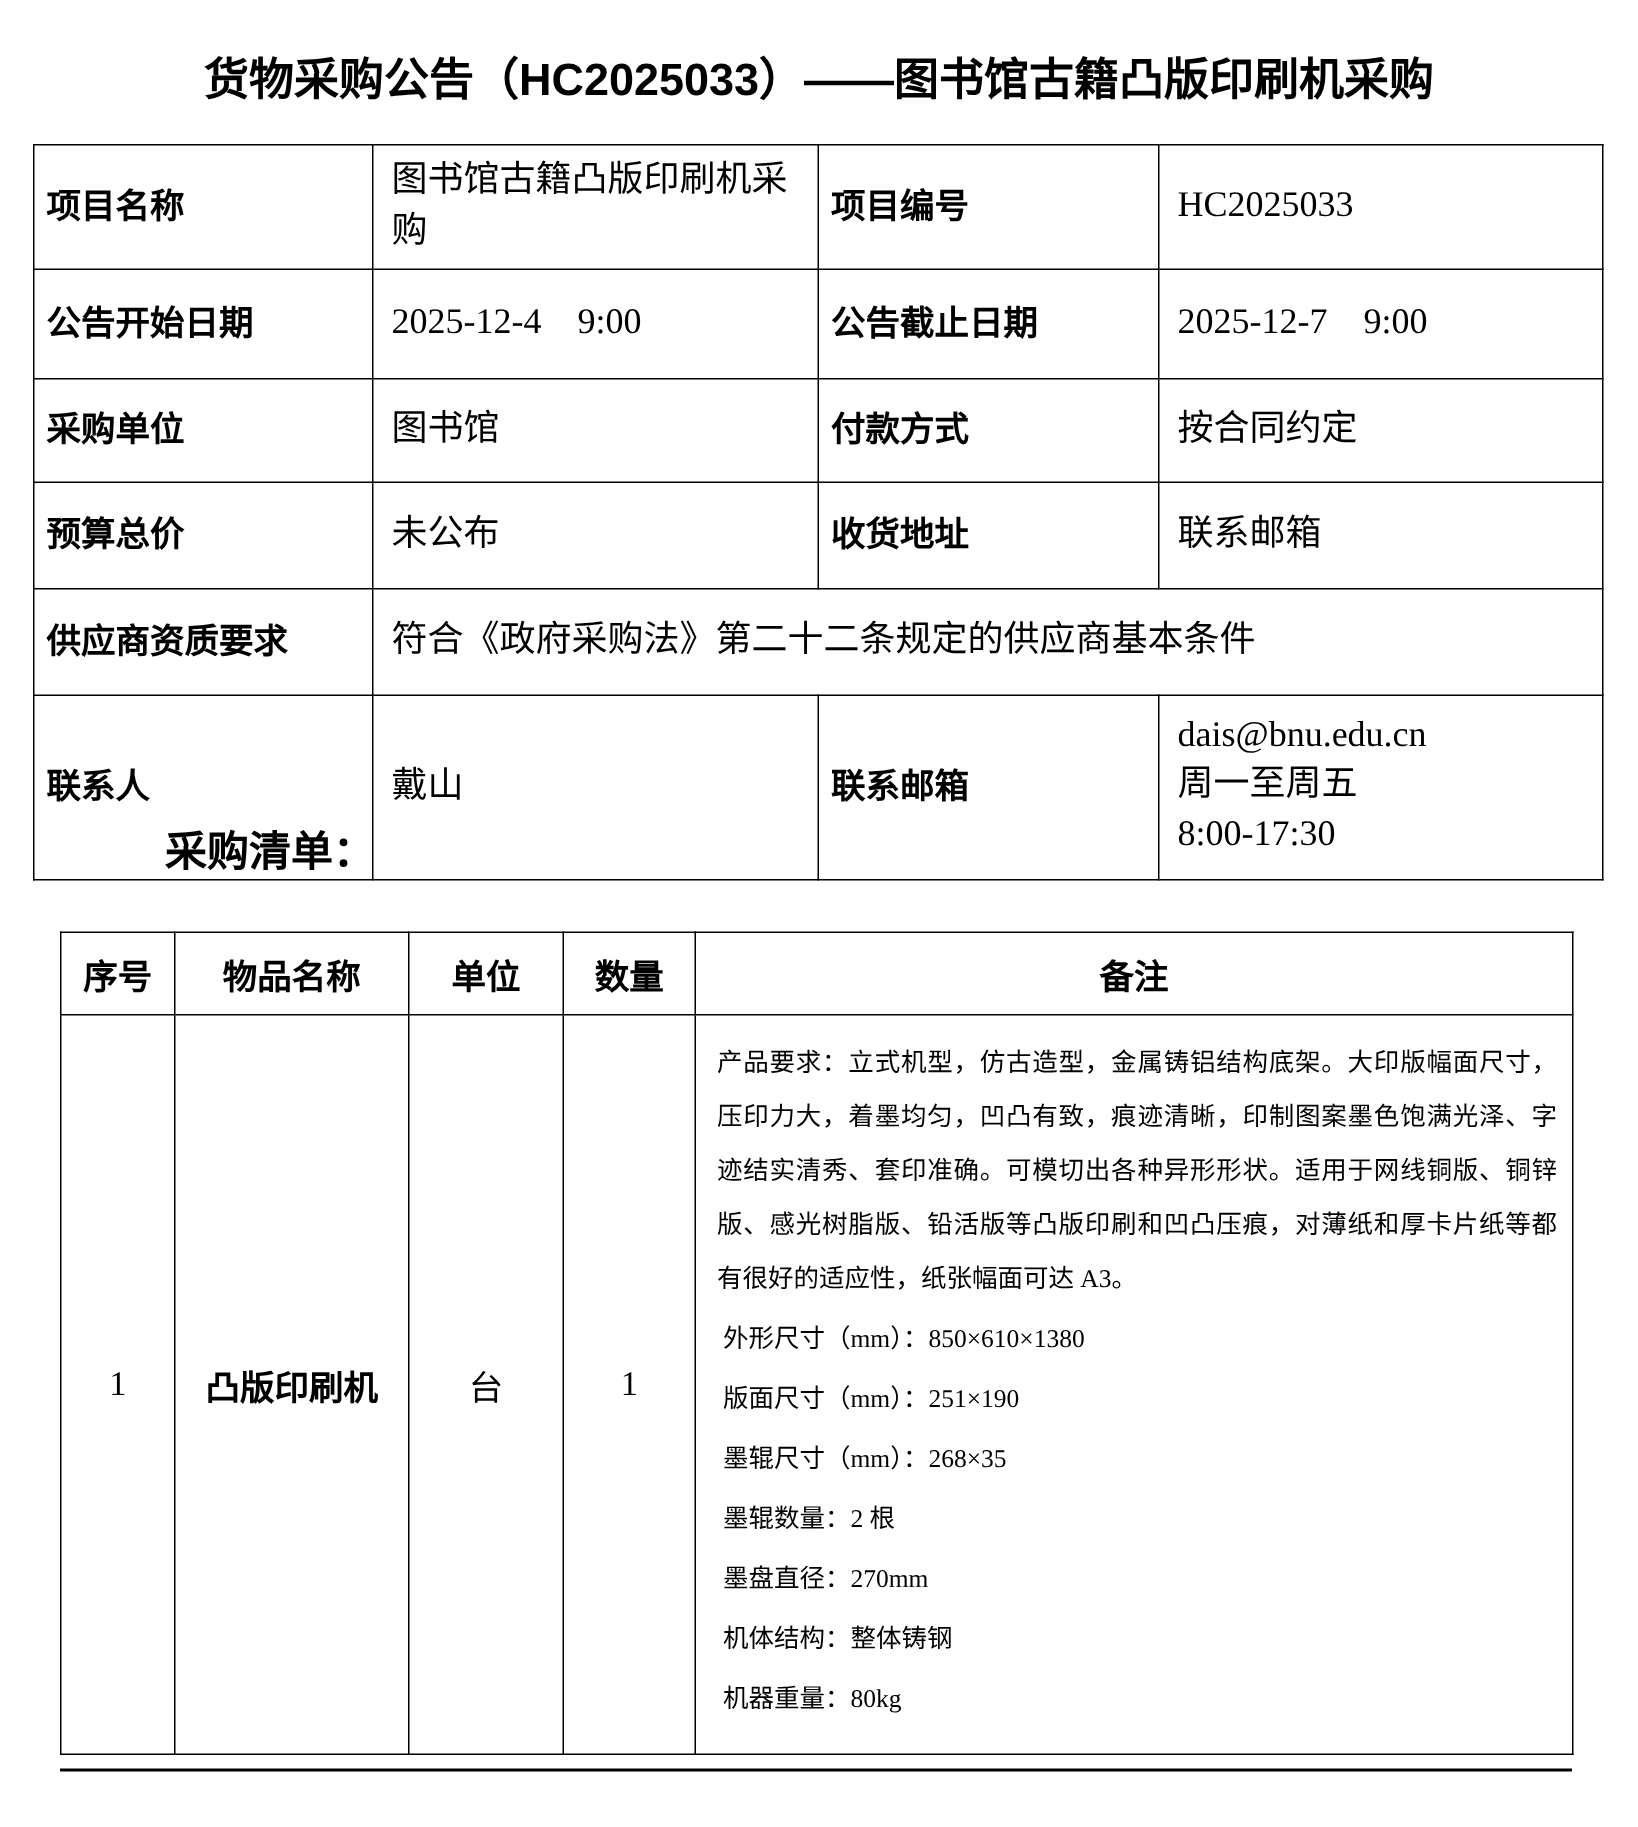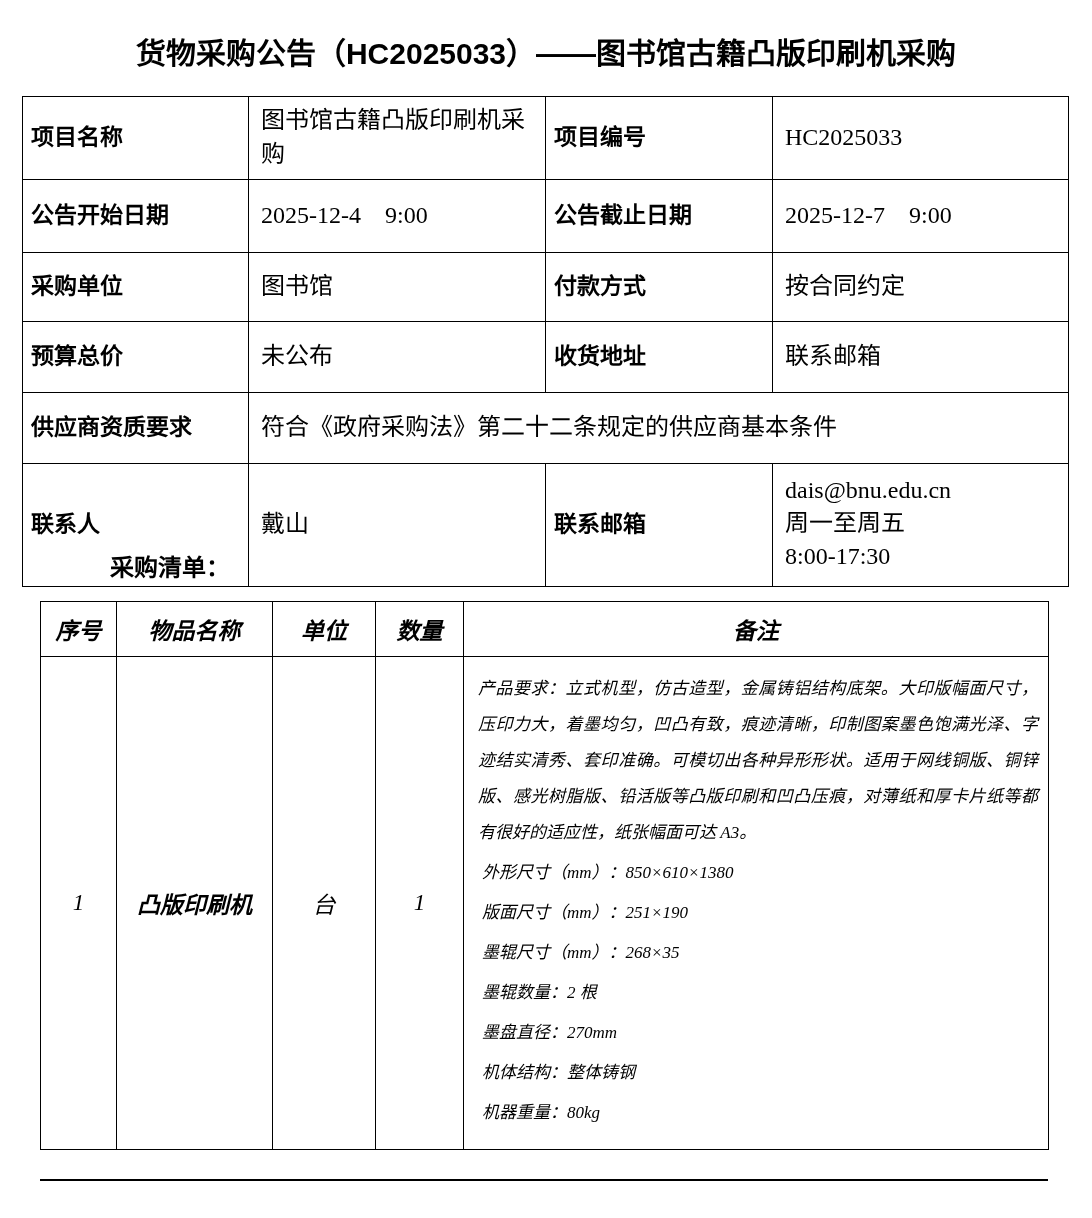--- a/index.html
+++ b/index.html
@@ -77,34 +77,33 @@
   .colw-lbl2 { width: 227px; }
   .colw-val2 { width: 296px; }
 
   
   .list-caption {
     position: absolute;
     left: 110px;
     top: 552px;
     font-family: "Liberation Sans", "DejaVu Sans", sans-serif;
     font-weight: bold;
-    font-size: 24px;
+    font-size: 28px;
     line-height: 32px;
     white-space: nowrap;
   }
 
   
   .list-table {
     position: absolute;
     left: 40px;
-    top: 601px;
+    top: 621px;
     width: 1008px;
     border-collapse: collapse;
     table-layout: fixed;
-    font-style: italic;
   }
   .list-table th,
   .list-table td {
     border: 1.4px solid #000000;
     vertical-align: middle;
     font-size: 23px;
   }
   .list-table thead th {
     height: 50px;
     font-family: "Liberation Sans", "DejaVu Sans", sans-serif;

